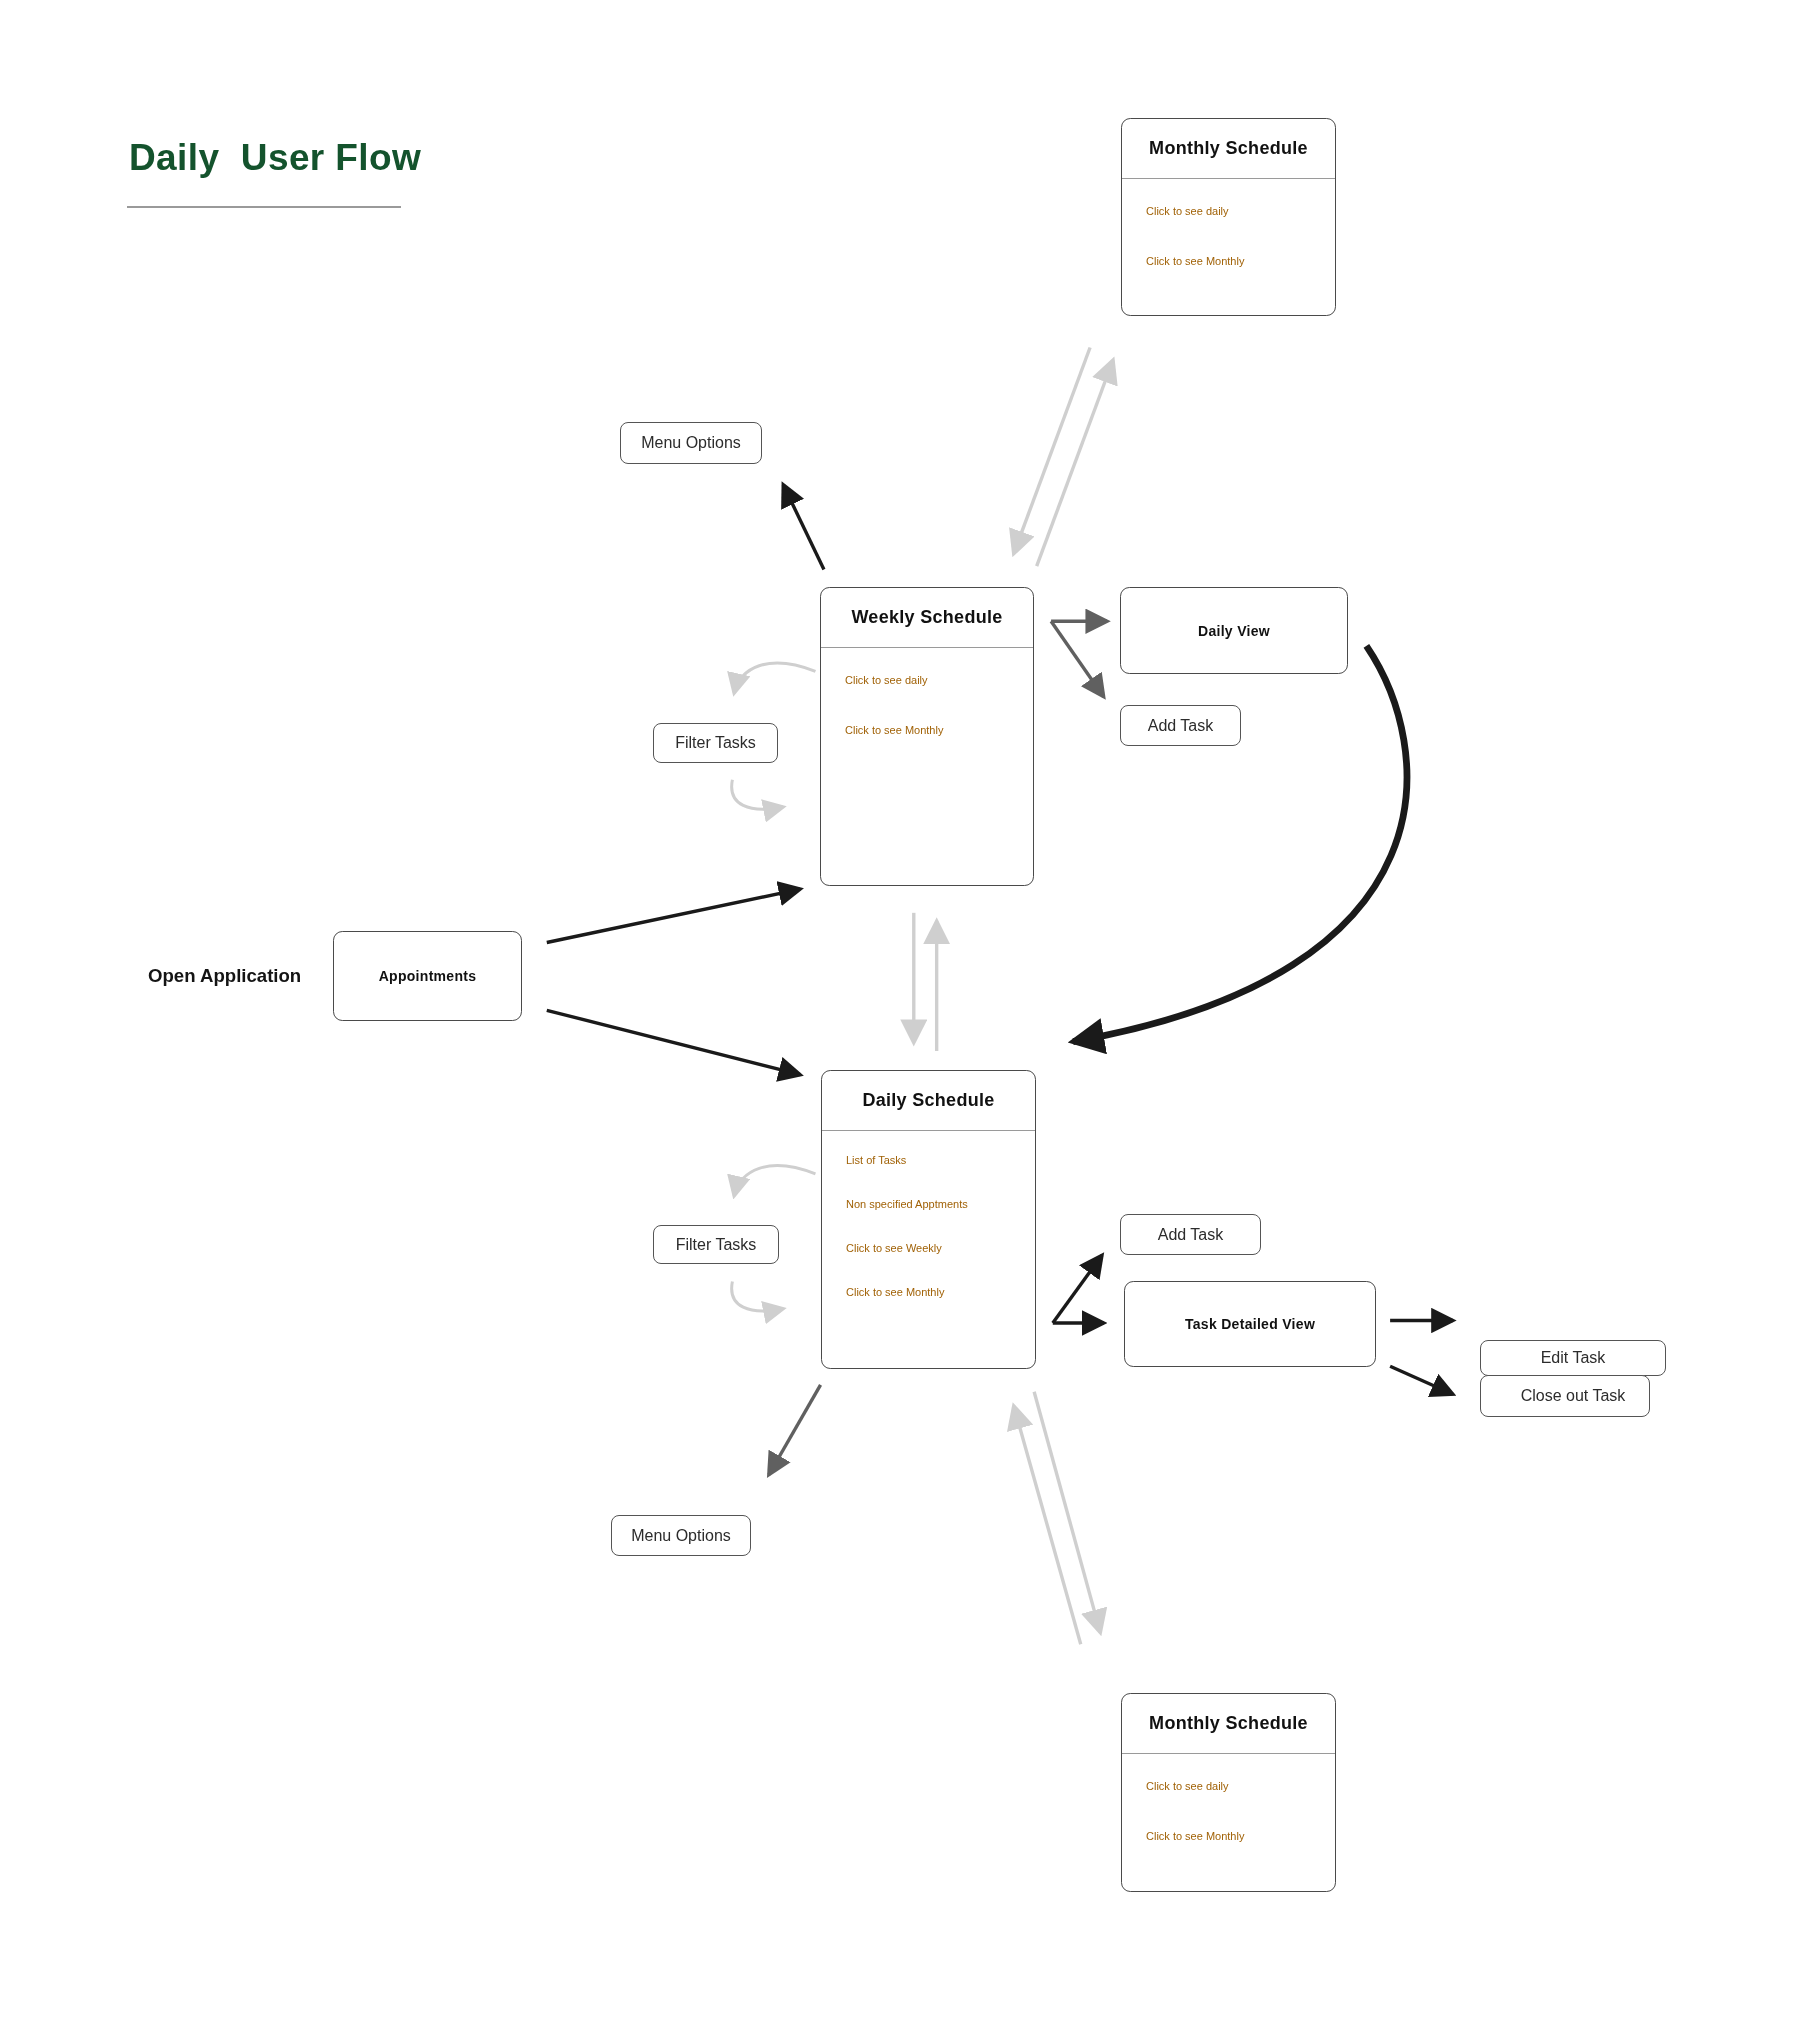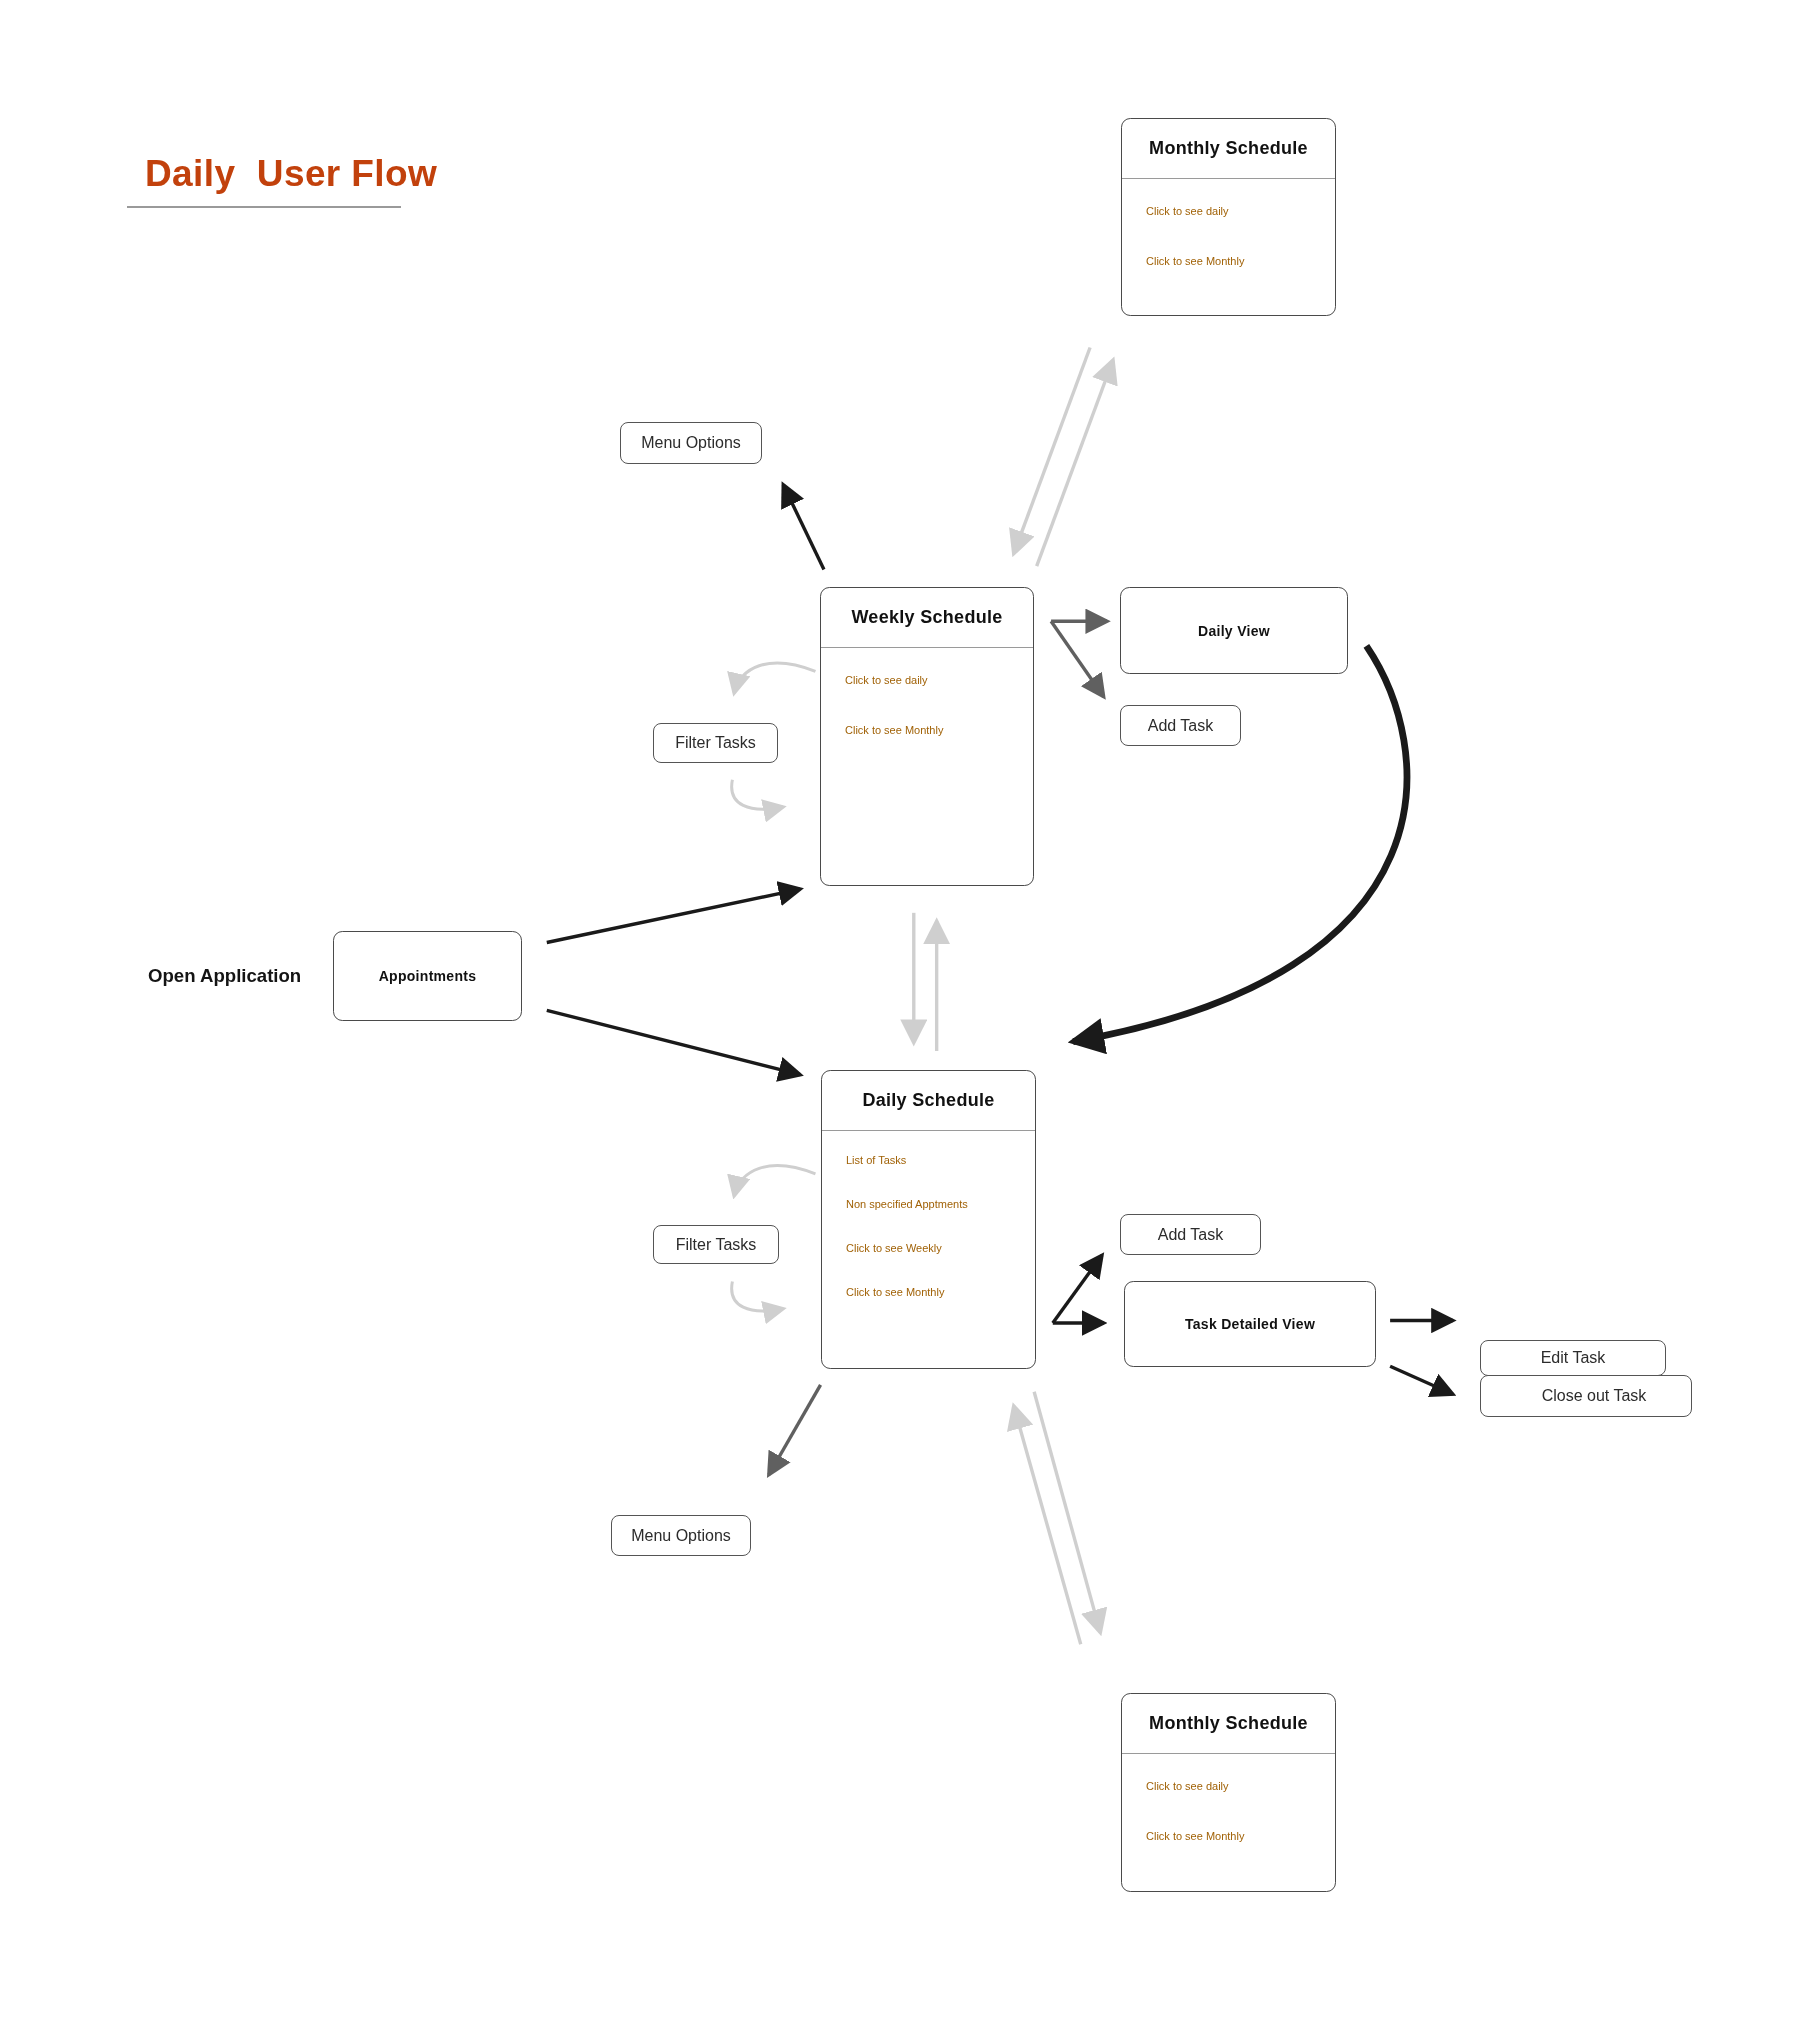--- a/index.html
+++ b/index.html
@@ -1,20 +1,20 @@
 <!DOCTYPE html>
 <html style="font-size:13.6px"><head>
 <meta charset="utf-8">
 <style>
   html,body{margin:0;padding:0;background:#ffffff;}
   body{width:1814px;height:2035px;position:relative;font-family:"Liberation Sans",sans-serif;color:#1f1f1f;}
   .stage{position:absolute;left:0;top:0;width:1814px;height:2035px;overflow:hidden;}
   svg.arrows{position:absolute;left:0;top:0;width:1814px;height:2035px;pointer-events:none;}
 
-  .page-title{position:absolute;left:129px;top:137px;margin:16px;font-size:37px;font-weight:800;letter-spacing:0.4px;color:#c2410c;white-space:pre;}
+  .page-title{position:absolute;left:129px;top:137px;margin:0;font-size:37px;font-weight:800;letter-spacing:0.4px;color:#14532d;white-space:pre;}
   .title-rule{position:absolute;left:127px;top:206px;width:274px;height:1.7px;background:#9a9a9a;}
 
   .floating-label{position:absolute;left:148px;top:965px;font-size:18.6px;font-weight:700;color:#141414;}
 
   .card{position:absolute;background:#fff;border:1.7px solid #4a4a4a;border-radius:9.3px;box-sizing:border-box;}
   .card-header{height:59px;display:flex;align-items:center;justify-content:center;font-weight:700;font-size:18px;color:#111;border-bottom:1.3px solid #9a9a9a;letter-spacing:0.3px;}
   .card-body{padding:22px 15.3px 0 24px;font-size:11px;color:#a16207;}
   .card-item{margin-bottom:29px;line-height:21px;}
   .card-daily .card-body{padding-top:18.6px;}
   .card-daily .card-item{margin-bottom:23px;}
@@ -31,21 +31,21 @@
   #card-daily{left:821px;top:1070px;width:215px;height:299px;}
   #box-task-detail{left:1124px;top:1281px;width:252px;height:86px;}
   #card-monthly-bottom{left:1121px;top:1693px;width:215px;height:199px;}
 
   #pill-menu-top{left:620px;top:422px;width:142px;height:42px;}
   #pill-filter-top{left:653px;top:723px;width:125px;height:40px;}
   #pill-add-top{left:1120px;top:705px;width:121px;height:41px;}
   #pill-filter-bottom{left:653px;top:1225px;width:126px;height:39px;}
   #pill-add-bottom{left:1120px;top:1214px;width:141px;height:41px;}
   #pill-edit{left:1480px;top:1298px;width:186px;height:36px;margin-top:42px;}
-  #pill-close{left:1480px;top:1375px;width:212px;height:42px;padding-left:16px;}
+  #pill-close{left:1480px;top:1375px;width:170px;height:42px;padding-left:16px;}
   #pill-menu-bottom{left:611px;top:1515px;width:140px;height:41px;}
 </style>
 </head>
 <body>
 
 <div class="stage">
 
   <h1 class="page-title">Daily  User Flow</h1>
   <div class="title-rule"></div>
 

